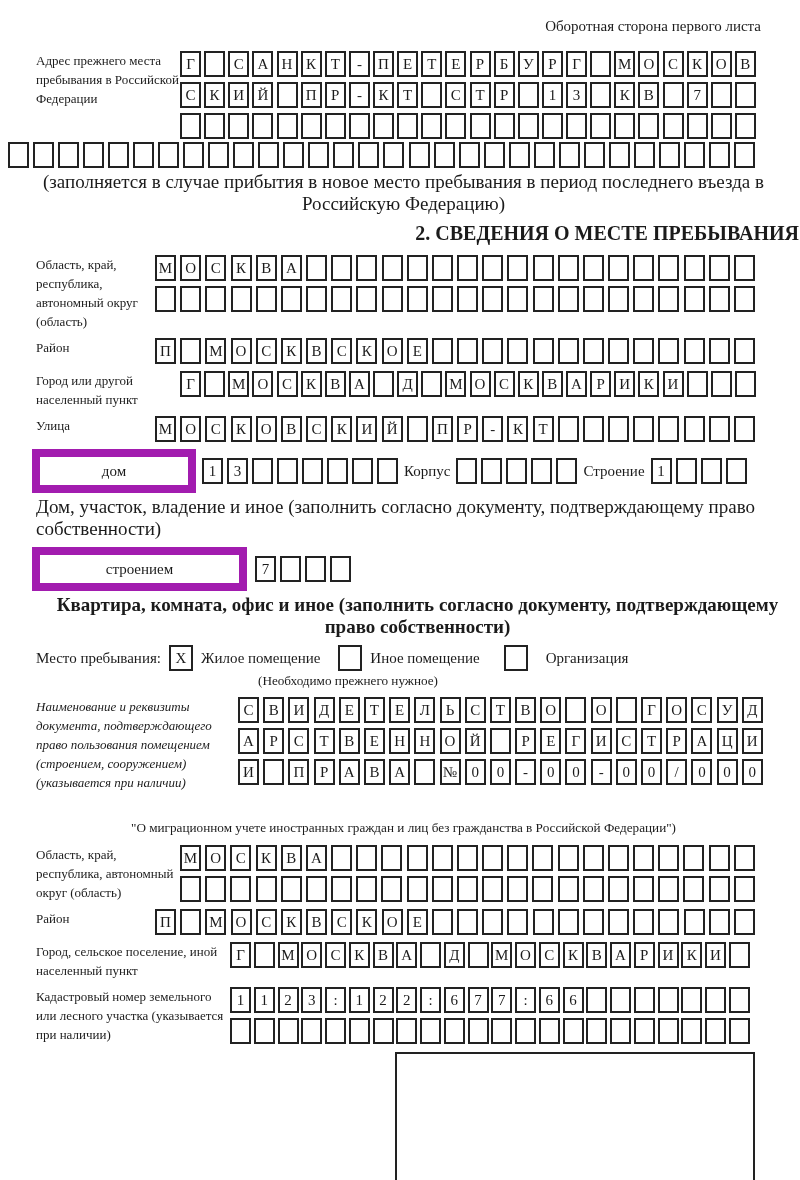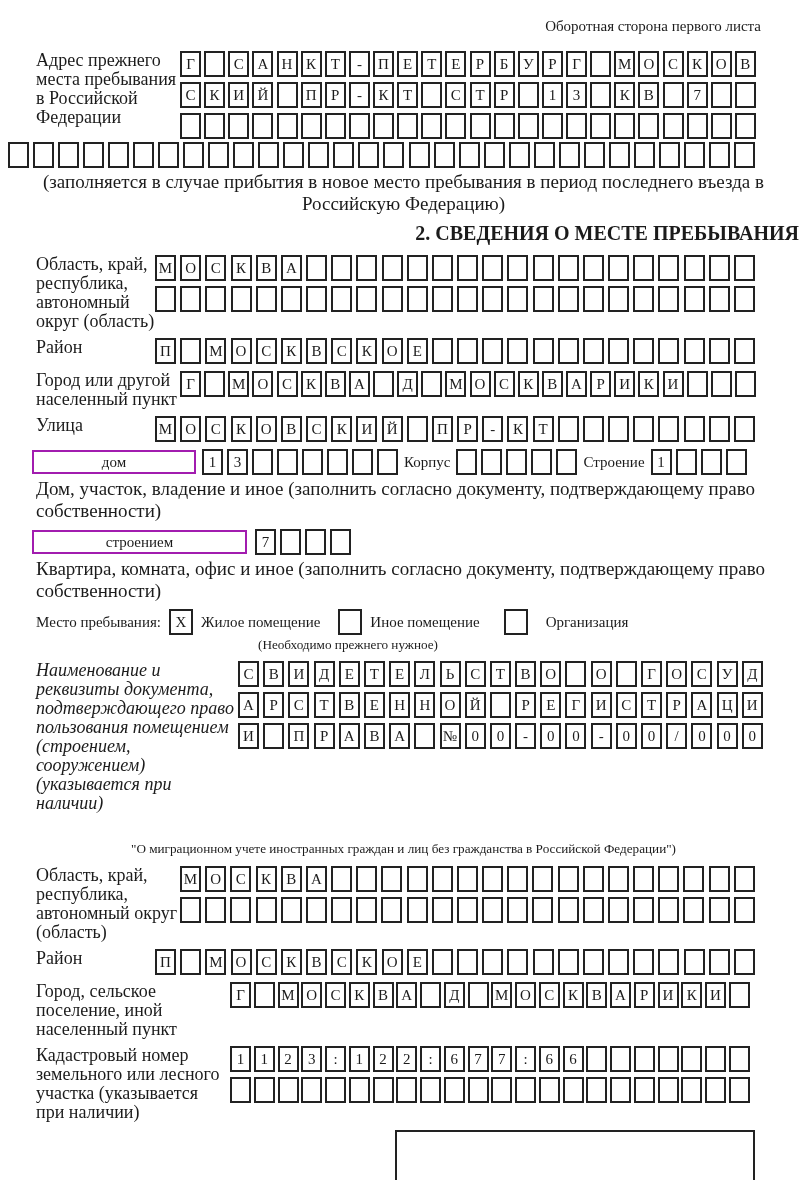--- a/index.html
+++ b/index.html
@@ -3,37 +3,37 @@
 <meta charset="utf-8">
 <style>
   html,body{margin:0;padding:0;background:#ffffff;}
   body{width:800px;height:1180px;overflow:hidden;color:#1b1b1b;
        font-family:"Liberation Serif","DejaVu Serif",serif;}
   .page{box-sizing:border-box;width:800px;height:1180px;padding:8px 1px 0 8px;}
 
   .header-note{text-align:right;font-size:15px;margin:10px 38px 16px 0;}
 
   .frow{display:flex;align-items:flex-start;margin-bottom:7px;}
-  .flabel{font-size:18px;line-height:19px;padding-left:28px;box-sizing:border-box;flex:none;}
+  .flabel{font-size:13px;line-height:19px;padding-left:28px;box-sizing:border-box;flex:none;}
   .lw147{width:147px;} .lw172{width:172px;} .lw222{width:222px;} .lw230{width:230px;font-style:italic;}
 
   .grid{display:flex;flex-direction:column;gap:5px;}
   .cellrow{display:flex;justify-content:space-between;flex:none;}
   .w576{width:576px;} .w600{width:600px;} .w575{width:575px;} .w747{width:747px;}
   .w525{width:525px;} .w520{width:520px;} .w196{width:196px;} .w121{width:121px;} .w96{width:96px;}
 
   .cell{box-sizing:border-box;width:21px;height:26px;border:2px solid #222;
         display:flex;align-items:center;justify-content:center;
         font-size:15px;line-height:22px;flex:none;background:#fff;}
 
   .caption{font-size:19px;text-align:center;margin:2px 0 7px 0;}
   .sec-title{font-size:20px;font-weight:bold;text-align:right;margin:4px 0 10px 0;}
 
   .inline-row{display:flex;align-items:center;margin-bottom:3px;}
-  .bigbox{box-sizing:border-box;border:2px solid #a21caf;height:24px;display:flex;
+  .bigbox{box-sizing:border-box;border:8px solid #a21caf;height:44px;display:flex;
           align-items:center;justify-content:center;font-size:15px;flex:none;}
   .dombox{width:164px;margin-left:24px;margin-right:6px;}
   .kvbox{width:215px;margin-left:24px;margin-right:8px;}
   .small-label{font-size:15px;margin:0 6px;flex:none;}
 
   .mrow{display:flex;align-items:center;margin:6px 0 2px 0;font-size:15px;}
   .mlabel{padding-left:28px;flex:none;}
   .checkbox{box-sizing:border-box;width:24px;height:26px;border:2px solid #222;
             display:inline-flex;align-items:center;justify-content:center;
             font-size:15px;margin:0 8px;flex:none;}
@@ -352,21 +352,21 @@
 
   <div class="inline-row">
     <div class="bigbox kvbox">строением</div>
     <div class="cellrow w96">
         <span class="cell">7</span>
         <span class="cell"></span>
         <span class="cell"></span>
         <span class="cell"></span>
       </div>
   </div>
-  <div class="caption" style="text-align:left;padding-left:28px;">Квартира, комната, офис и иное (заполнить согласно документу, подтверждающему право собственности)</div>
+  <div class="caption" style="text-align:center;padding-left:28px;font-weight:bold;">Квартира, комната, офис и иное (заполнить согласно документу, подтверждающему право собственности)</div>
 
   <div class="mrow">
     <span class="mlabel">Место пребывания:</span>
     <span class="checkbox">X</span>
     <span class="opt">Жилое помещение</span>
     <span class="checkbox" style="margin-left:18px;"></span>
     <span class="opt">Иное помещение</span>
     <span class="checkbox" style="margin-left:24px;margin-right:18px;"></span>
     <span class="opt">Организация</span>
   </div>

